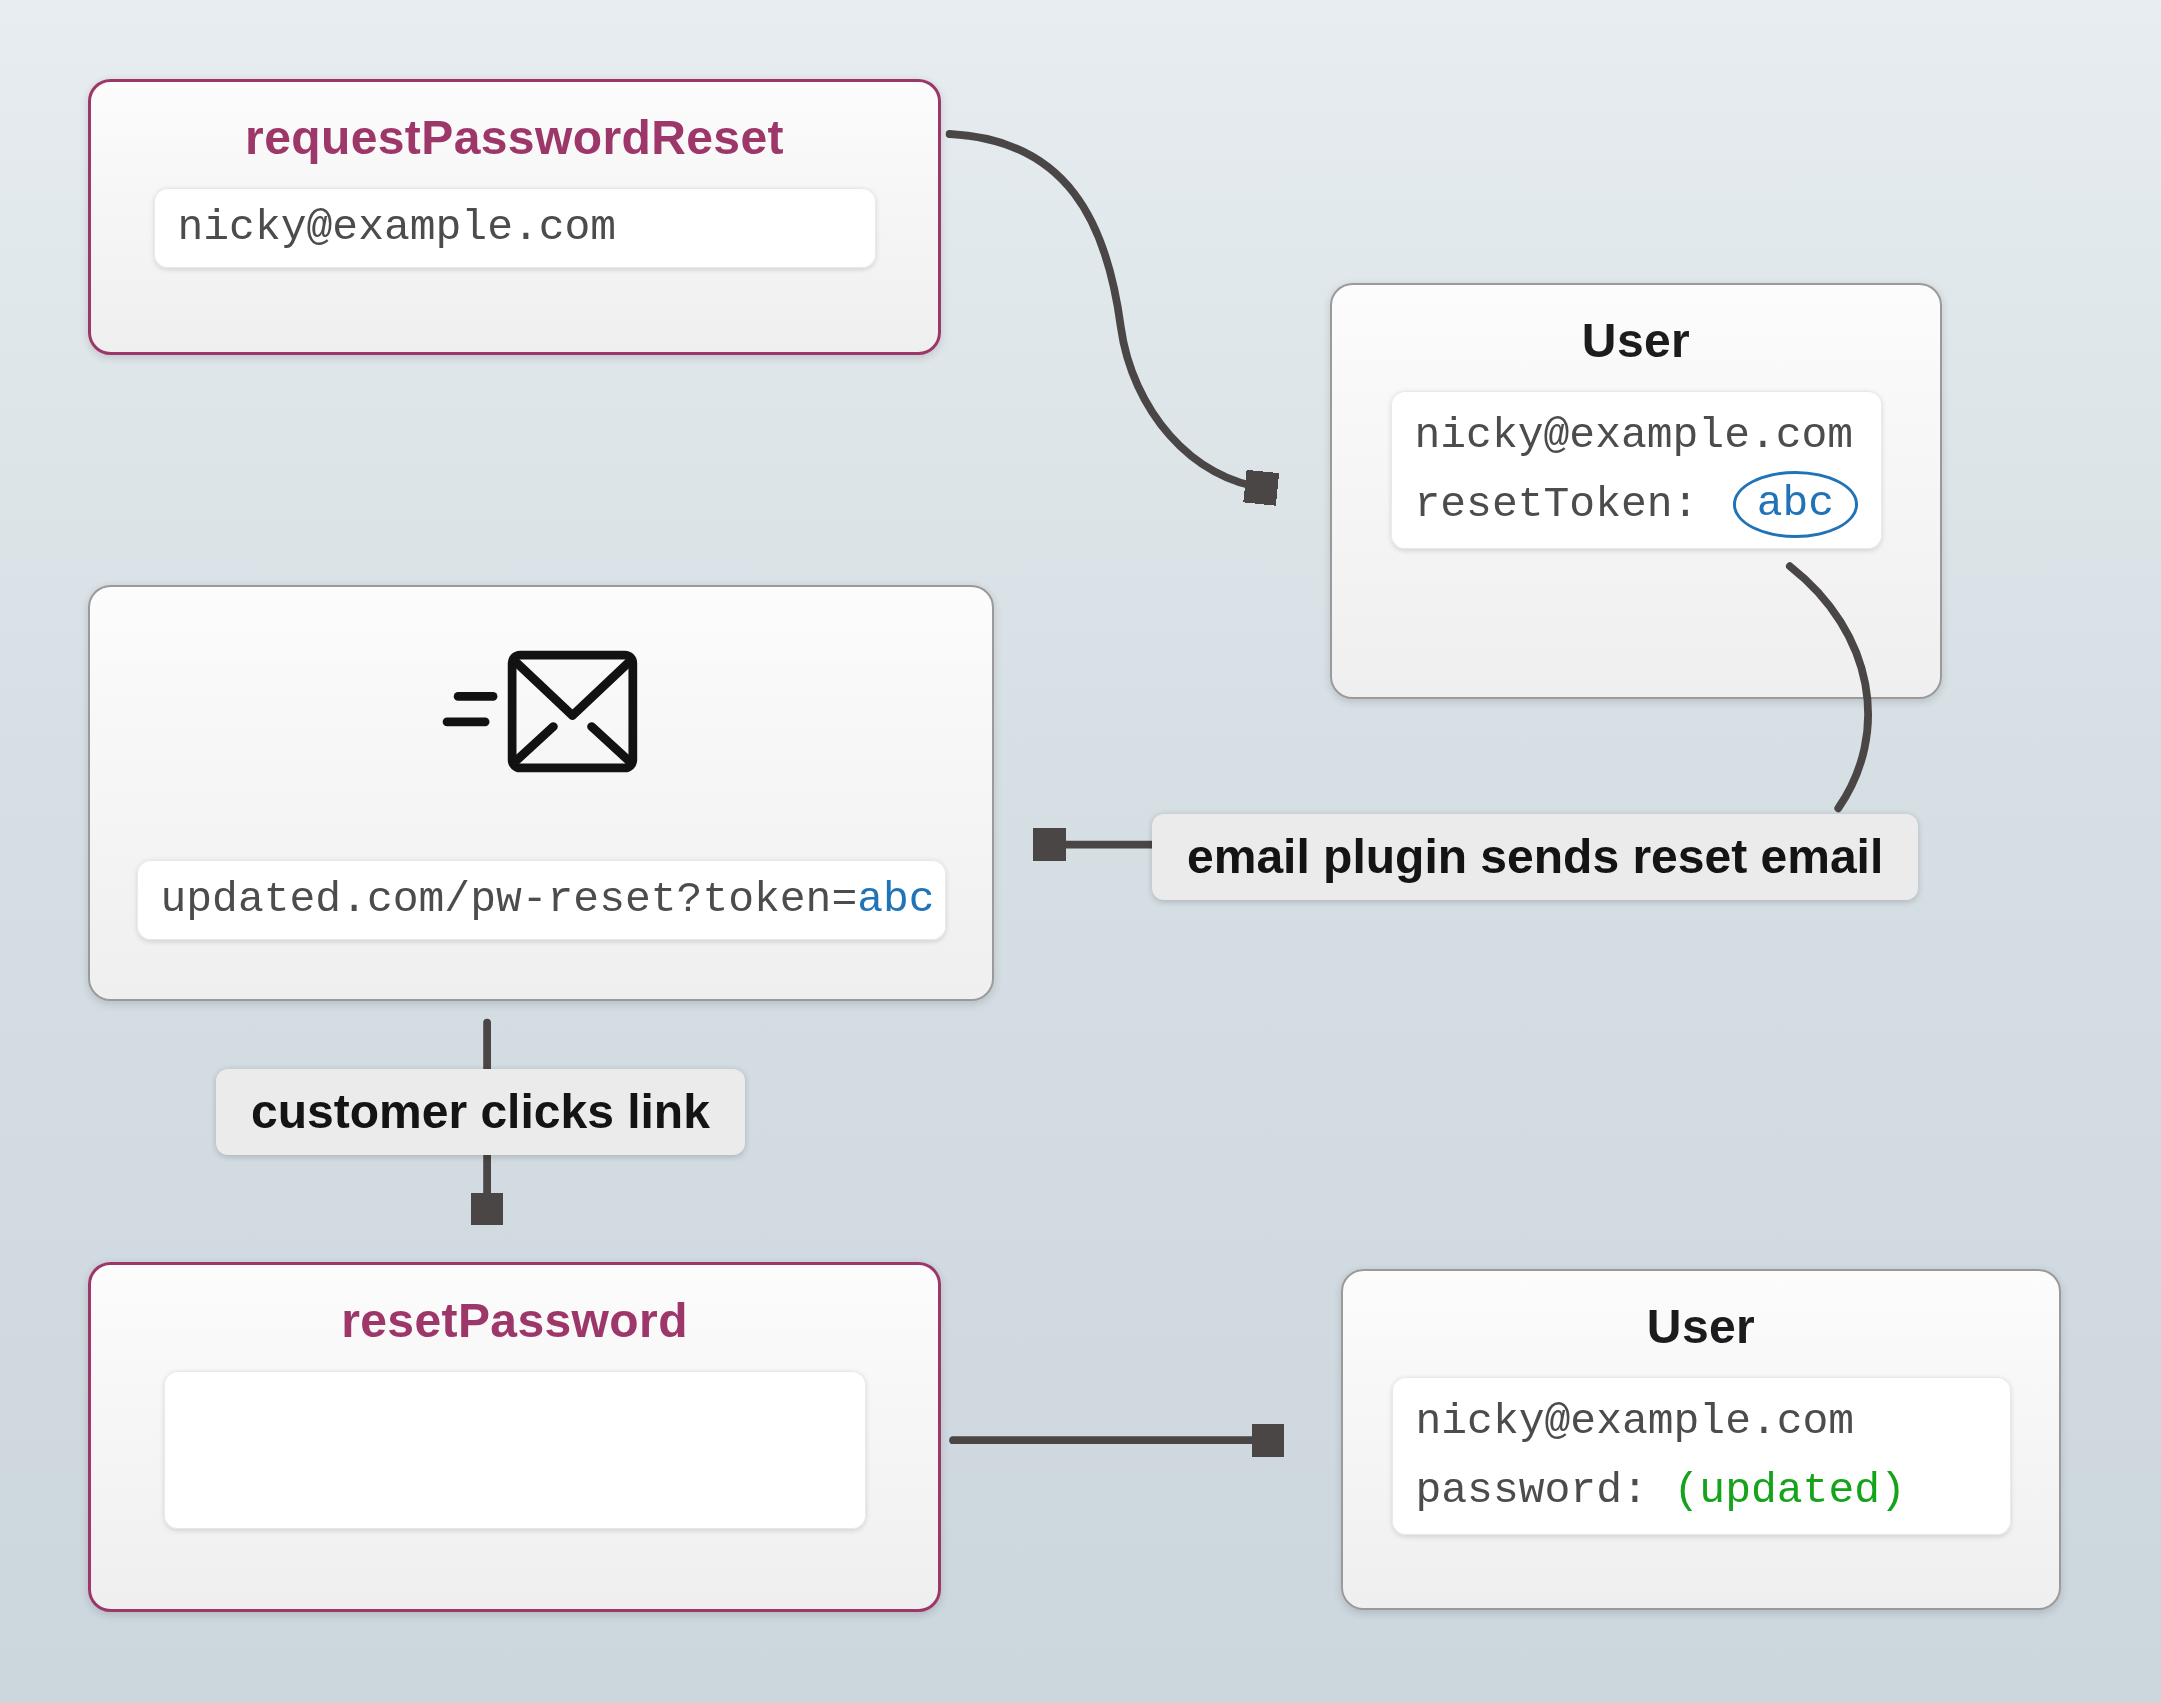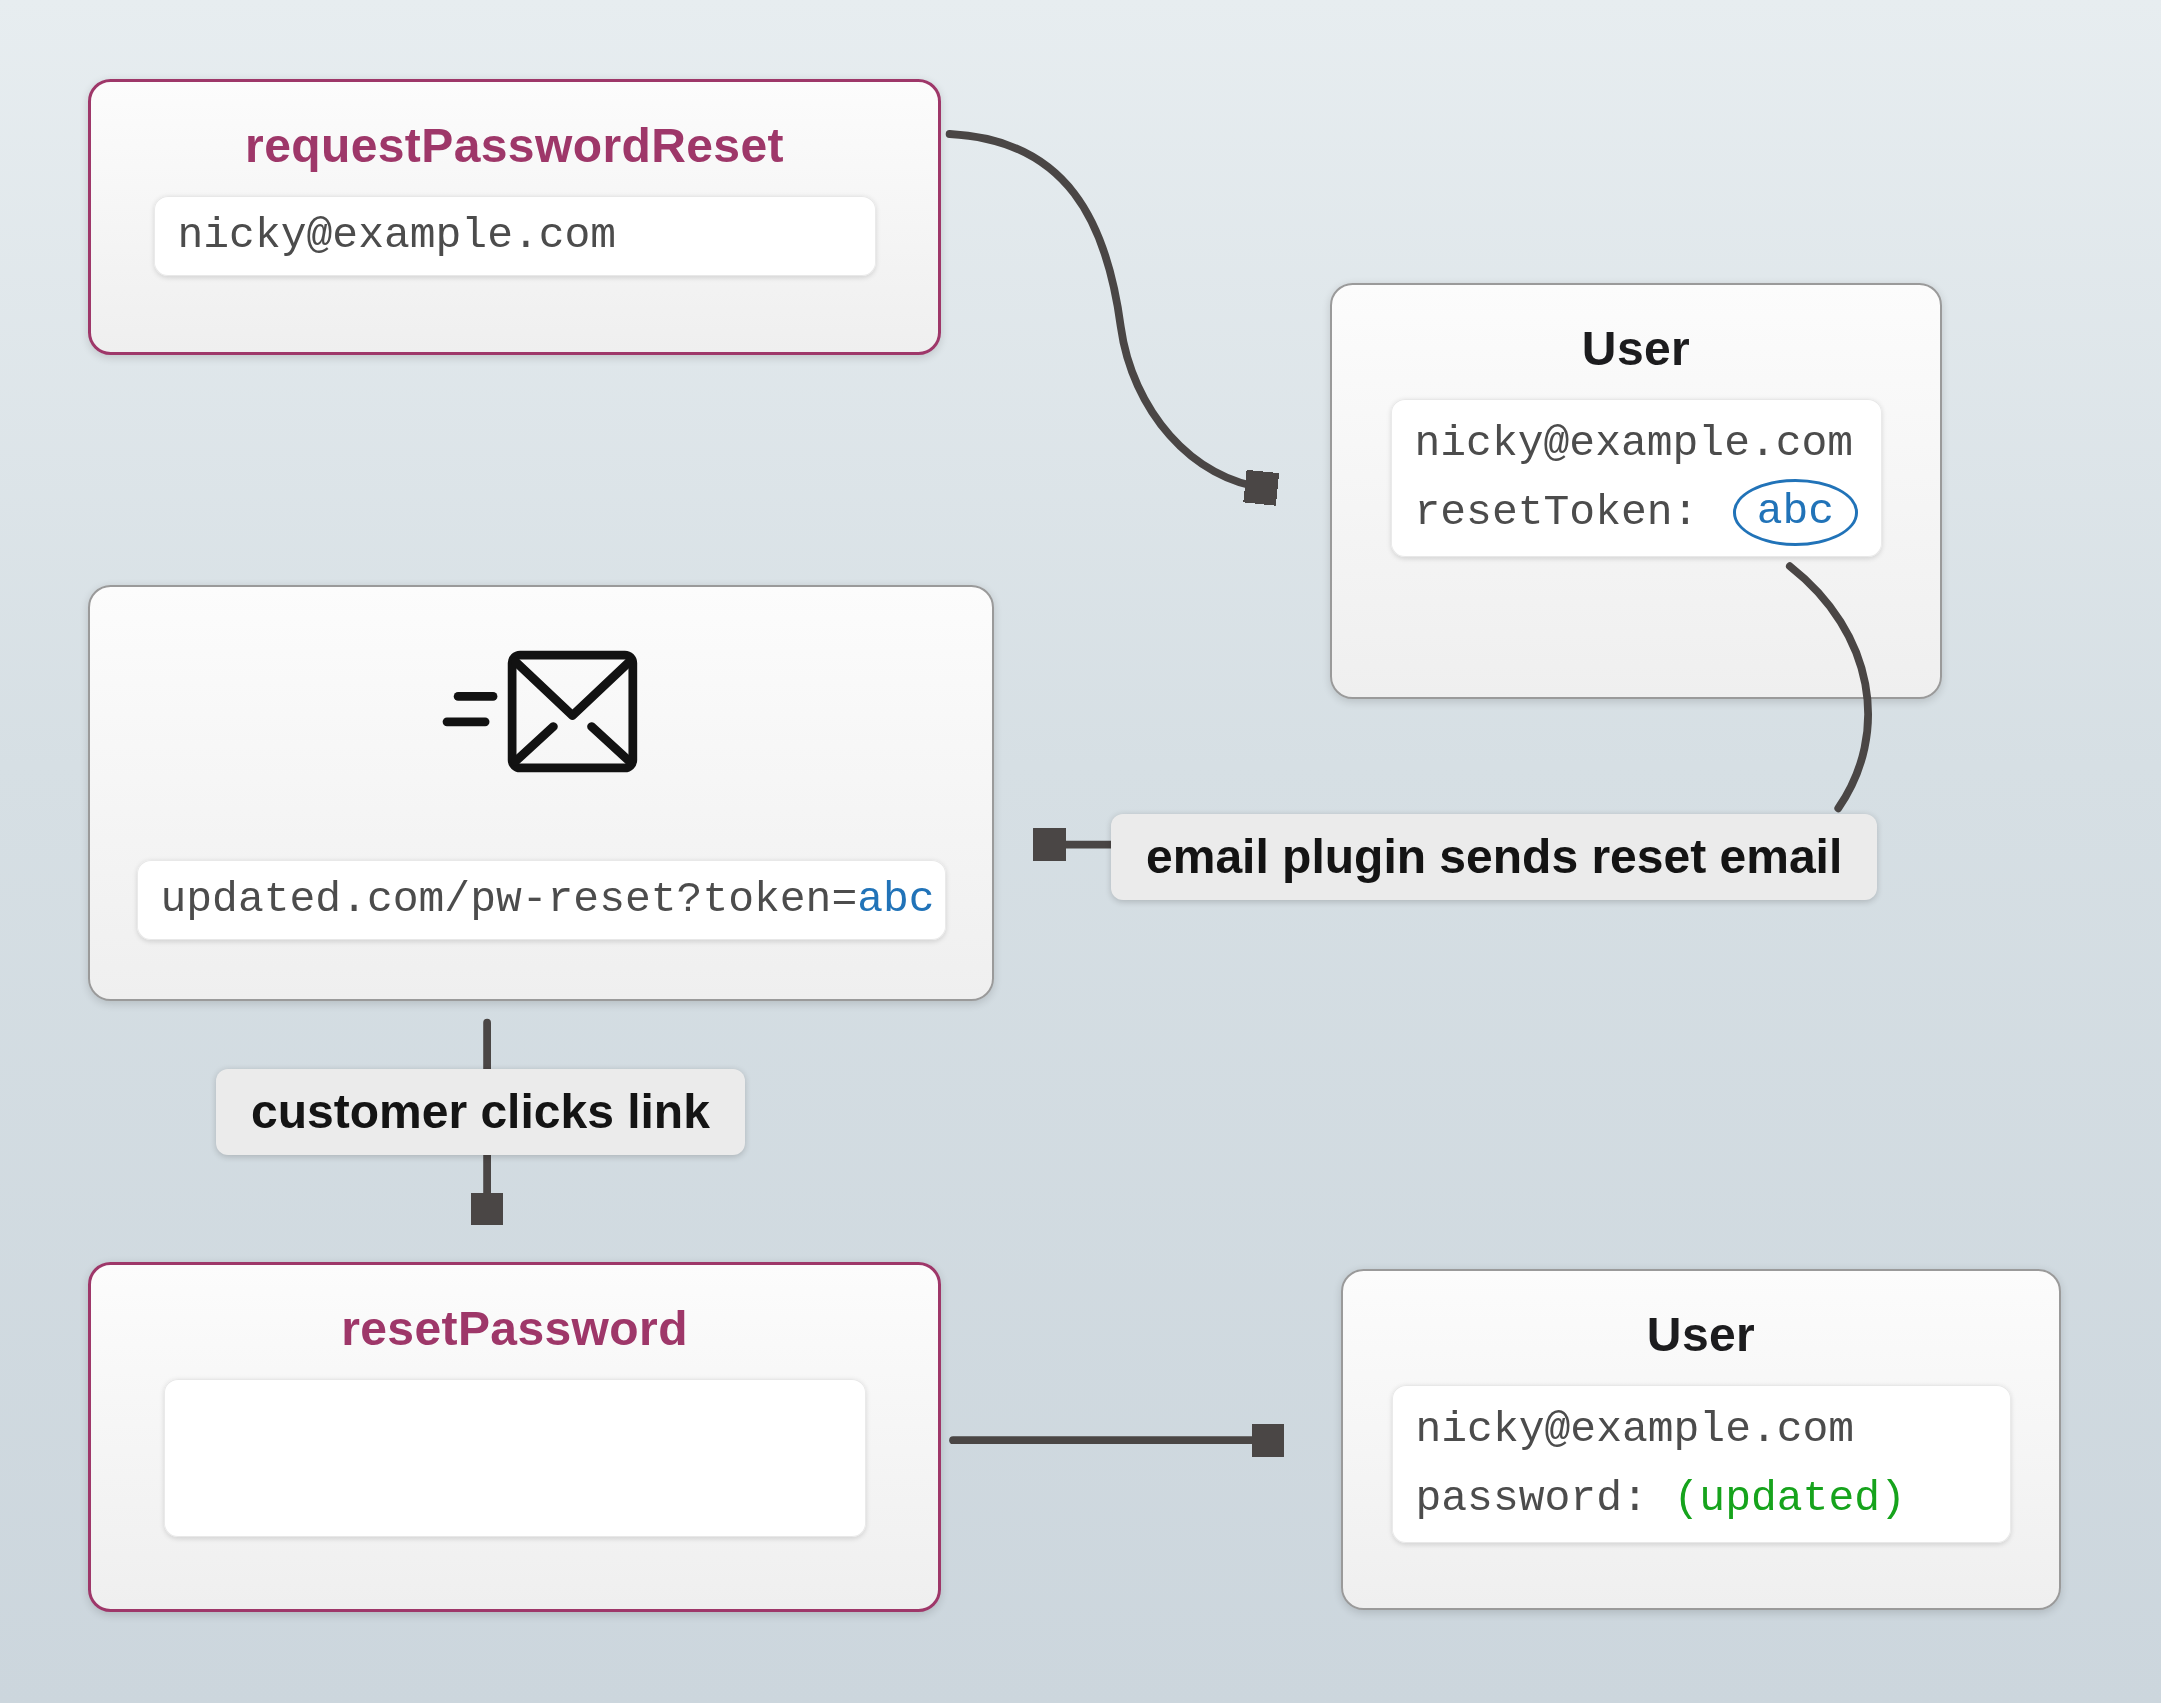--- a/index.html
+++ b/index.html
@@ -14,21 +14,21 @@
   .box{
     position:absolute;border-radius:22.5px;
     background:linear-gradient(180deg,#fcfcfc 0%,#efefef 100%);
     box-shadow:0 2.6px 8.6px rgba(0,0,0,.14);
     z-index:1;
   }
   .box.purple{border:3.5px solid #9e3769;}
   .box.gray{border:2.6px solid #9a9a9a;}
   .box-title{
     font-weight:bold;font-size:48px;line-height:55px;
-    text-align:center;margin-top:36px;color:#1c1c1e;letter-spacing:0.4px;
+    text-align:center;margin-top:28px;color:#1c1c1e;letter-spacing:0.4px;
   }
   .box-title.purple{color:#9e3769;}
   .field{
     background:#ffffff;border-radius:14px;
     box-shadow:0 1.7px 5.2px rgba(0,0,0,.13), inset 0 0 0 0.9px #e8e8e8;
     font-family:Liberation Mono, monospace;
     font-size:43px;color:#4c4c4c;
     margin:22.5px auto 0;padding:0 24px;
     white-space:nowrap;
   }
@@ -100,21 +100,21 @@
         <path d="M92 22 L164 90 L236 22"></path>
         <path d="M92 148 L140 104"></path>
         <path d="M236 148 L188 104"></path>
       </g>
     </svg>
     <div class="field single" style="width:761px;margin-top:81px;">
       <span>updated.com/pw-reset?token=</span><span class="blue">abc</span>
     </div>
   </div>
 
-  <div class="pill" style="left:1111px;top:814px;">email plugin sends reset email</div>
+  <div class="pill" style="left:1152px;top:814px;">email plugin sends reset email</div>
 
   <div class="pill" style="left:216px;top:1069px;">customer clicks link</div>
 
   <div class="box purple" style="left:88px;top:1262px;width:847px;height:344px;">
     <div class="box-title purple">resetPassword</div>
     <div class="field double" style="width:654px;">
     </div>
   </div>
 
   <div class="box gray" style="left:1341px;top:1269px;width:716px;height:337px;">

